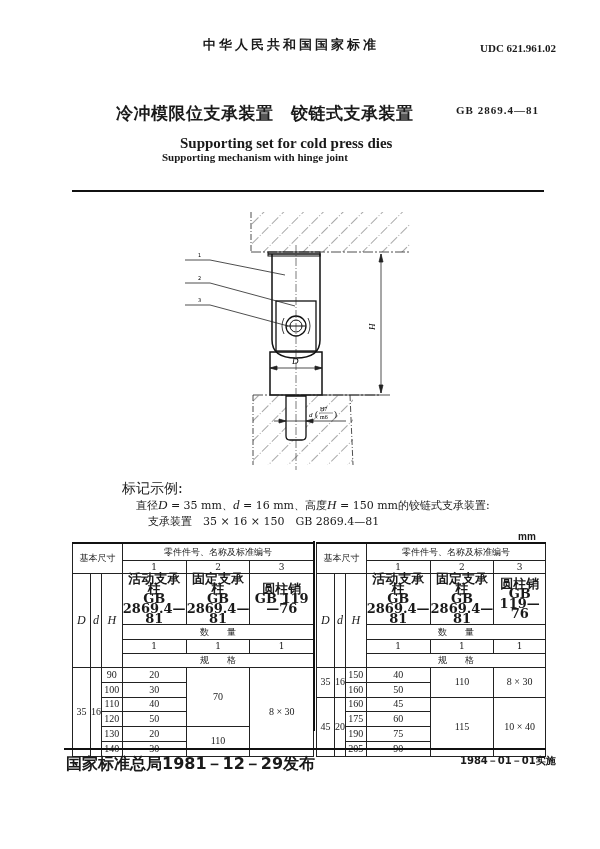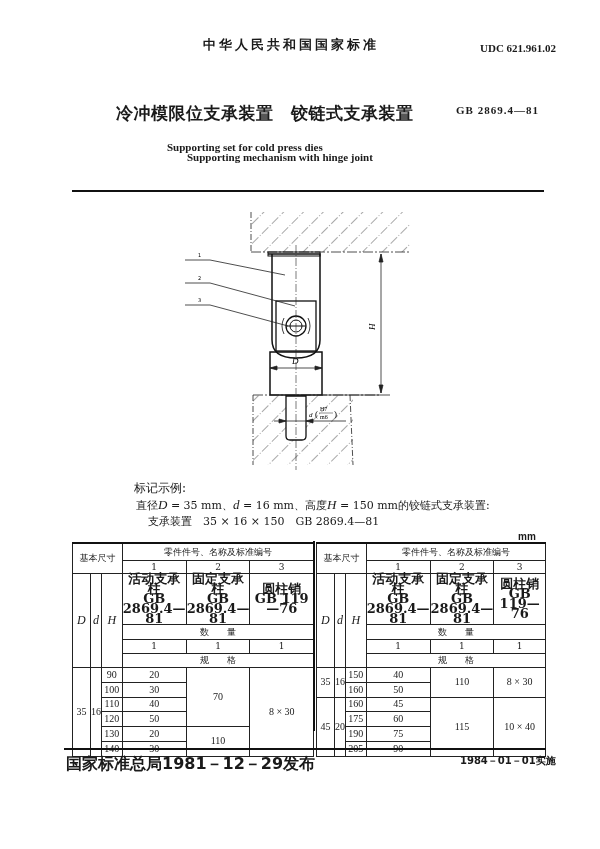--- a/index.html
+++ b/index.html
@@ -5,28 +5,28 @@
   * { box-sizing: border-box; margin: 0; padding: 0; }
   html, body { width: 600px; height: 849px; background: #ffffff; overflow: hidden; }
   body { position: relative; font-family: "DejaVu Serif", serif; color: #1a1a1a; }
 
   .abs { position: absolute; }
 
   .header-org { left: 163px; top: 36px; font-size: 13px; font-weight: bold; letter-spacing: 3px; font-family: "DejaVu Sans", sans-serif; margin-left: 40px; }
   .udc { left: 480px; top: 42px; font-size: 11px; font-weight: bold; font-family: "Liberation Serif", serif; }
   .title-cn { left: 116px; top: 102px; font-size: 17px; font-weight: bold; font-family: Liberation Sans, sans-serif; letter-spacing: 0.5px; white-space: nowrap; }
   .gb-code { left: 456px; top: 104px; font-size: 11px; font-weight: bold; font-family: "Liberation Serif", serif; letter-spacing: 1px; }
-  .title-en1 { left: 167px; top: 135px; font-size: 11px; font-weight: bold; font-family: "Liberation Serif", serif; margin-top: 6px; }
-  .title-en2 { left: 162px; top: 151px; font-size: 11px; font-weight: bold; font-family: "Liberation Serif", serif; margin-left: 25px; }
+  .title-en1 { left: 180px; top: 135px; font-size: 15px; font-weight: bold; font-family: "Liberation Serif", serif; }
+  .title-en2 { left: 162px; top: 151px; font-size: 11px; font-weight: bold; font-family: "Liberation Serif", serif; }
 
   .rule-top { left: 72px; top: 190px; width: 472px; height: 2px; background: #111; }
 
   .drawing { left: 170px; top: 195px; width: 240px; height: 275px; }
 
-  .example-title { left: 122px; top: 480px; font-size: 12px; font-family: "DejaVu Serif", serif; margin-left: 12px; }
+  .example-title { left: 122px; top: 480px; font-size: 14px; font-family: "DejaVu Serif", serif; }
   .example-line1 { left: 136px; top: 497px; font-size: 11px; white-space: nowrap; font-family: "DejaVu Serif", serif; }
   .example-line1 i { font-family: "Liberation Serif", serif; font-size: 13px; }
   .example-line2 { left: 148px; top: 514px; font-size: 11px; white-space: nowrap; font-family: "DejaVu Serif", serif; }
   .unit { left: 518px; top: 531px; font-size: 10px; font-weight: bold; font-family: "Liberation Sans", sans-serif; }
 
   table.spec { position: absolute; border-collapse: collapse; font-size: 9px; font-family: "DejaVu Serif", serif; }
   table.spec td { border: 1px solid #222; text-align: center; vertical-align: middle; padding: 0; line-height: 10px; }
   table.spec td.ital { font-family: "Liberation Serif", serif; font-style: italic; font-size: 12px; }
   table.spec .part { font-size: 13px; line-height: 10px; font-weight: bold; }
   table.spec .ncell { font-family: "Liberation Serif", serif; font-size: 10px; }

